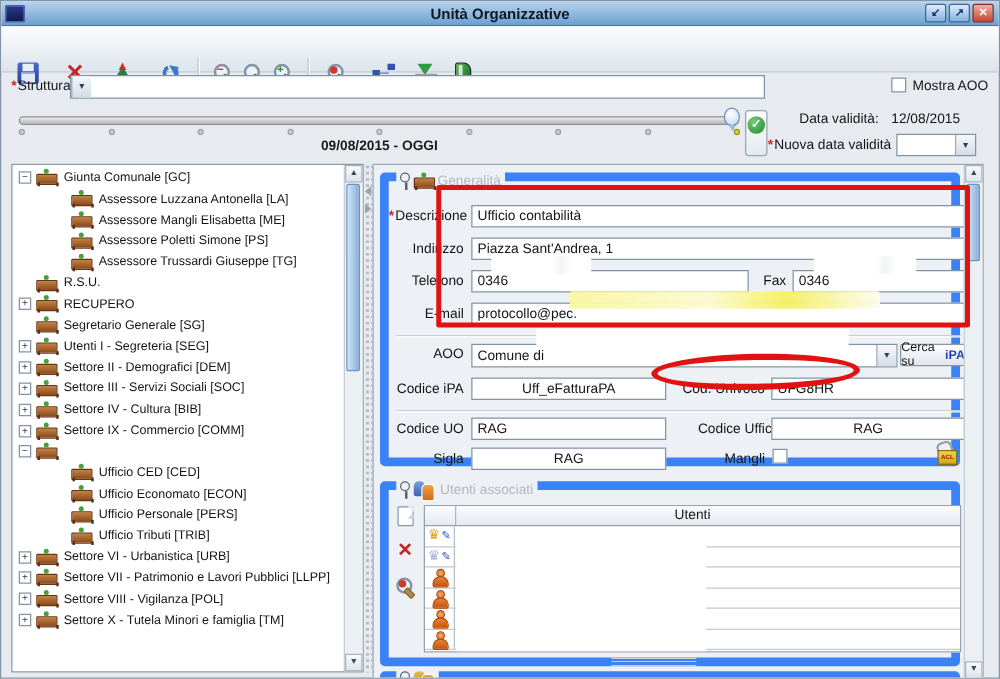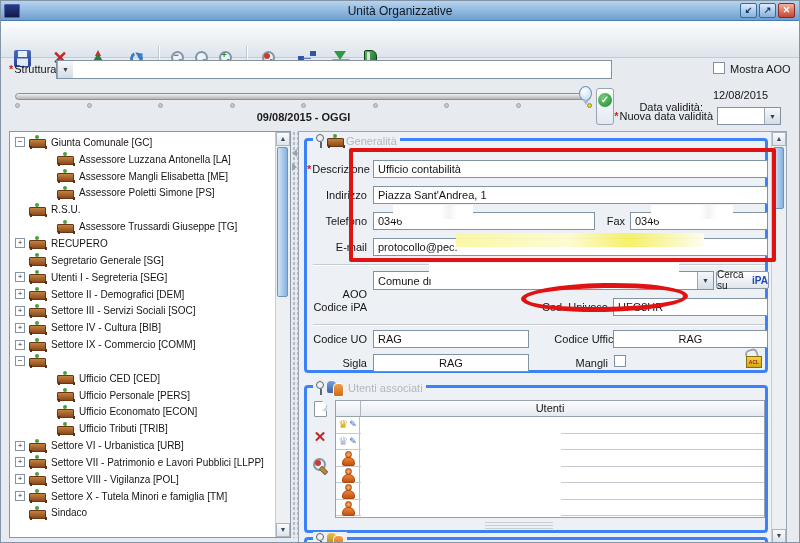--- a/index.html
+++ b/index.html
@@ -4,21 +4,21 @@
 <style>
 *{margin:0;padding:0;box-sizing:border-box}
 html,body{width:800px;height:543px;overflow:hidden}
 body{font-family:"Liberation Sans",sans-serif;font-size:11px;color:#151515;background:#e7ebf0}
 #window{position:absolute;left:0;top:0;width:800px;height:543px;border:1px solid #8294a6;background:#e7ebf0;overflow:hidden}
 .abs{position:absolute}
 
 
 #titlebar{position:absolute;left:0;top:0;width:100%;height:20px;background:linear-gradient(#b7d4ee,#6d9fd0);border-bottom:1px solid #4c7cad;display:flex;align-items:center}
 #app-icon{width:16px;height:14px;margin-left:3px;background:linear-gradient(#2a3a8a,#101a4a);border:1px solid #5060a8;border-radius:1px}
-#title-text{position:absolute;left:0;right:0;text-align:center;font-weight:normal;font-size:12px;color:#0d1722}
+#title-text{position:absolute;left:0;right:0;text-align:center;font-weight:bold;font-size:12px;color:#0d1722}
 #winbtns{position:absolute;right:4px;top:2px;display:flex}
 .winbtn{width:17px;height:15px;margin-left:2px;border:1px solid #3a6a9a;border-radius:2px;background:linear-gradient(#ddebfa,#84b1dc);font-size:9px;line-height:13px;text-align:center;color:#10386a;font-weight:bold}
 .winbtn.close{background:linear-gradient(#f2b0a2,#c74434);border-color:#8a2a1a;color:#fff}
 
 
 #toolbar{position:absolute;left:0;top:20px;width:100%;height:37px;background:linear-gradient(#fcfdfe,#dde4eb);border-bottom:1px solid #c2cad2}
 .tb{position:absolute;top:26px;width:22px;height:22px;display:flex;align-items:center;justify-content:center}
 .tbsep{position:absolute;top:25px;width:2px;height:22px;border-left:1px solid #c0c8d0;border-right:1px solid #fff}
 .ic-save{width:17px;height:17px;background:linear-gradient(#4a6cc0,#27439a);border-radius:2px;position:relative}
 .ic-save::before{content:"";position:absolute;left:4px;top:1px;width:9px;height:6px;background:#e9eff8}
@@ -77,21 +77,21 @@
 .desk i{position:absolute;left:6px;top:-1px;width:4px;height:4px;background:#46a03c;border-radius:50%}
 .tlabel{padding:0 2px}
 .sel .tlabel{background:#b9d7f1;outline:1px solid #79a3cc}
 .sb-v{position:absolute;background:#edf0f3;border-left:1px solid #c5ccd3}
 .sb-btn{height:14px;background:linear-gradient(#fafbfc,#dde4eb);border:1px solid #a9b5c0;font-size:7px;color:#3c4a58;text-align:center;line-height:12px}
 .sb-btn.bottom{position:absolute;bottom:0;left:0;right:0}
 .sb-thumb{position:absolute;left:1px;width:11px;background:linear-gradient(90deg,#d2e4f5,#86b1de);border:1px solid #6a94c4;border-radius:2px}
 #splitter{position:absolute;left:291px;top:130px;width:6px;height:407px;background-image:radial-gradient(#b4bcc4 35%,transparent 36%);background-size:4px 5px}
 
 #form-panel{position:absolute;left:297px;top:130px;width:489px;height:413px;background:#edf1f5;border:1px solid #9aa6b2;overflow:hidden}
-.groupbox{position:absolute;border:3px solid #3b82f6;border-radius:4px;background:#edf1f5}
+.groupbox{position:absolute;border:7px solid #3b82f6;border-radius:4px;background:#edf1f5}
 .gb-header{position:absolute;left:6px;top:-8px;display:flex;align-items:center;background:#edf1f5;padding:0 3px;height:16px}
 .gb-title{color:#b2b8bd;margin-left:4px}
 .pin{width:8px;height:14px;position:relative;flex:none}
 .pin::before{content:"";position:absolute;left:0;top:0;width:6px;height:6px;border:1.5px solid #5a646e;border-radius:50%}
 .pin::after{content:"";position:absolute;left:4px;top:8px;width:1.5px;height:6px;background:#5a646e}
 .duo{width:17px;height:14px;position:relative;flex:none;margin-left:3px}
 .duo::before{content:"";position:absolute;left:0;top:0;width:9px;height:12px;background:linear-gradient(#7aa0dc,#3a63ae);border-radius:4px 4px 2px 2px}
 .duo::after{content:"";position:absolute;left:6px;top:2px;width:9px;height:12px;background:linear-gradient(#f4a048,#d06a14);border:1px solid #fff;border-radius:4px 4px 2px 2px}
 .duo.gold::before{background:linear-gradient(#e8c048,#b8861a)}
 .groove{position:absolute;height:2px;border-top:1px solid #c6ccd2;border-bottom:1px solid #fff}
@@ -205,21 +205,21 @@
       <span class="tick" style="left: 286px;"></span>
       <span class="tick" style="left: 357.5px;"></span>
       <span class="tick" style="left: 429px;"></span>
       <span class="tick" style="left: 500.5px;"></span>
       <span class="tick hot" style="left: 572px;"></span>
     </div>
   <div id="range-label">09/08/2015 - OGGI</div>
   <div id="check-btn">
       <span class="greencheck">✓</span>
     </div>
-  <div class="flabel" style="left:630px;top:100px;width:72px">Data validità:</div>
+  <div class="flabel" style="left:630px;top:88px;width:72px">Data validità:</div>
   <div class="abs" style="left:712px;top:88px">12/08/2015</div>
   <div class="flabel" style="left:598px;top:109px;width:114px"><span class="req">*</span><span>Nuova data validità</span></div>
   <div class="combo" style="left:716px;top:106px;width:64px;height:18px">
     <span class="val"></span>
     <span class="arrow">▼</span>
   </div>
 
   <div id="tree-panel">
     <div id="tree-items">
         <div class="trow">
@@ -244,34 +244,34 @@
           <span class="tlabel">Assessore Mangli Elisabetta [ME]</span>
         </div>
         <div class="trow">
           <span class="expslot" style="margin-left: 32px;"></span>
           <span class="desk">
             <i></i>
           </span>
           <span class="tlabel">Assessore Poletti Simone [PS]</span>
         </div>
         <div class="trow">
+          <span class="expslot" style="margin-left: 32px;"></span>
+          <span class="desk">
+            <i></i>
+          </span>
+          <span class="tlabel">Assessore Trussardi Giuseppe [TG]</span>
+        </div>
+        <div class="trow">
           <span class="expslot" style="margin-left: 4px;"></span>
           <span class="desk">
             <i></i>
           </span>
           <span class="tlabel">R.S.U.</span>
         </div>
         <div class="trow">
-          <span class="expslot" style="margin-left: 32px;"></span>
-          <span class="desk">
-            <i></i>
-          </span>
-          <span class="tlabel">Assessore Trussardi Giuseppe [TG]</span>
-        </div>
-        <div class="trow">
           <span class="expslot expbox" style="margin-left: 4px;">+</span>
           <span class="desk">
             <i></i>
           </span>
           <span class="tlabel">RECUPERO</span>
         </div>
         <div class="trow">
           <span class="expslot" style="margin-left: 4px;"></span>
           <span class="desk">
             <i></i>
@@ -324,34 +324,34 @@
           <span class="desk">
             <i></i>
           </span>
           <span class="tlabel">Ufficio CED [CED]</span>
         </div>
         <div class="trow">
           <span class="expslot" style="margin-left: 32px;"></span>
           <span class="desk">
             <i></i>
           </span>
+          <span class="tlabel">Ufficio Economato [ECON]</span>
+        </div>
+        <div class="trow">
+          <span class="expslot" style="margin-left: 32px;"></span>
+          <span class="desk">
+            <i></i>
+          </span>
           <span class="tlabel">Ufficio Personale [PERS]</span>
         </div>
         <div class="trow">
           <span class="expslot" style="margin-left: 32px;"></span>
           <span class="desk">
             <i></i>
           </span>
-          <span class="tlabel">Ufficio Economato [ECON]</span>
-        </div>
-        <div class="trow">
-          <span class="expslot" style="margin-left: 32px;"></span>
-          <span class="desk">
-            <i></i>
-          </span>
           <span class="tlabel">Ufficio Tributi [TRIB]</span>
         </div>
         <div class="trow">
           <span class="expslot expbox" style="margin-left: 4px;">+</span>
           <span class="desk">
             <i></i>
           </span>
           <span class="tlabel">Settore VI - Urbanistica [URB]</span>
         </div>
         <div class="trow">
@@ -367,27 +367,20 @@
             <i></i>
           </span>
           <span class="tlabel">Settore VIII - Vigilanza [POL]</span>
         </div>
         <div class="trow">
           <span class="expslot expbox" style="margin-left: 4px;">+</span>
           <span class="desk">
             <i></i>
           </span>
           <span class="tlabel">Settore X - Tutela Minori e famiglia [TM]</span>
-        </div>
-        <div class="trow">
-          <span class="expslot" style="margin-left: 4px;"></span>
-          <span class="desk">
-            <i></i>
-          </span>
-          <span class="tlabel">Sindaco</span>
         </div>
       </div>
     <div class="sb-v" style="right:0;top:0;bottom:0;width:15px">
       <div class="sb-btn">▲</div>
       <div class="sb-thumb" style="top:15px;height:150px"></div>
       <div class="sb-btn bottom">▼</div>
     </div>
   </div>
 
   <div id="splitter">
@@ -409,30 +402,31 @@
       <div class="fld" style="left:66px;top:19px;width:395px">Ufficio contabilità</div>
       <div class="flabel" style="left:0;top:48px;width:60px">Indirizzo</div>
       <div class="fld" style="left:66px;top:45px;width:395px">Piazza Sant'Andrea, 1</div>
       <div class="flabel" style="left:0;top:74px;width:60px">Telefono</div>
       <div class="fld" style="left:66px;top:71px;width:222px">0346</div>
       <div class="flabel" style="left:288px;top:74px;width:30px">Fax</div>
       <div class="fld" style="left:323px;top:71px;width:138px">0346</div>
       <div class="flabel" style="left:0;top:100px;width:60px">E-mail</div>
       <div class="fld" style="left:66px;top:97px;width:395px">protocollo@pec.</div>
       <div class="groove" style="left:6px;top:123px;width:452px"></div>
-      <div class="flabel" style="left:0;top:147px;width:60px">AOO</div>
+      <div class="flabel" style="left:0;top:132px;width:60px">AOO</div>
       <div class="combo" style="left:66px;top:130px;width:341px;height:19px">
         <span class="val">Comune di</span>
         <span class="arrow">▼</span>
       </div>
       <div class="btn" style="left:409px;top:130px;width:53px">
         <span>Cerca su</span>
           <span class="ipa">iPA</span>
       </div>
       <div class="flabel" style="left:0;top:160px;width:60px">Codice iPA</div>
+      <div class="fld center" style="left:66px;top:157px;width:156px">Uff_eFatturaPA</div>
       <div class="flabel" style="left:228px;top:160px;width:73px">Cod. Univoco</div>
       <div class="fld" style="left:306px;top:157px;width:155px">UFG8HR</div>
       <div class="groove" style="left:6px;top:183px;width:452px"></div>
       <div class="flabel" style="left:0;top:192px;width:60px">Codice UO</div>
       <div class="fld" style="left:66px;top:189px;width:156px">RAG</div>
       <div class="flabel" style="left:242px;top:192px;width:73px">Codice Ufficio</div>
       <div class="fld center" style="left:306px;top:189px;width:155px">RAG</div>
       <div class="flabel" style="left:0;top:216px;width:60px">Sigla</div>
       <div class="fld center" style="left:66px;top:213px;width:156px">RAG</div>
       <div class="flabel" style="left:238px;top:216px;width:63px">Mangli</div>

